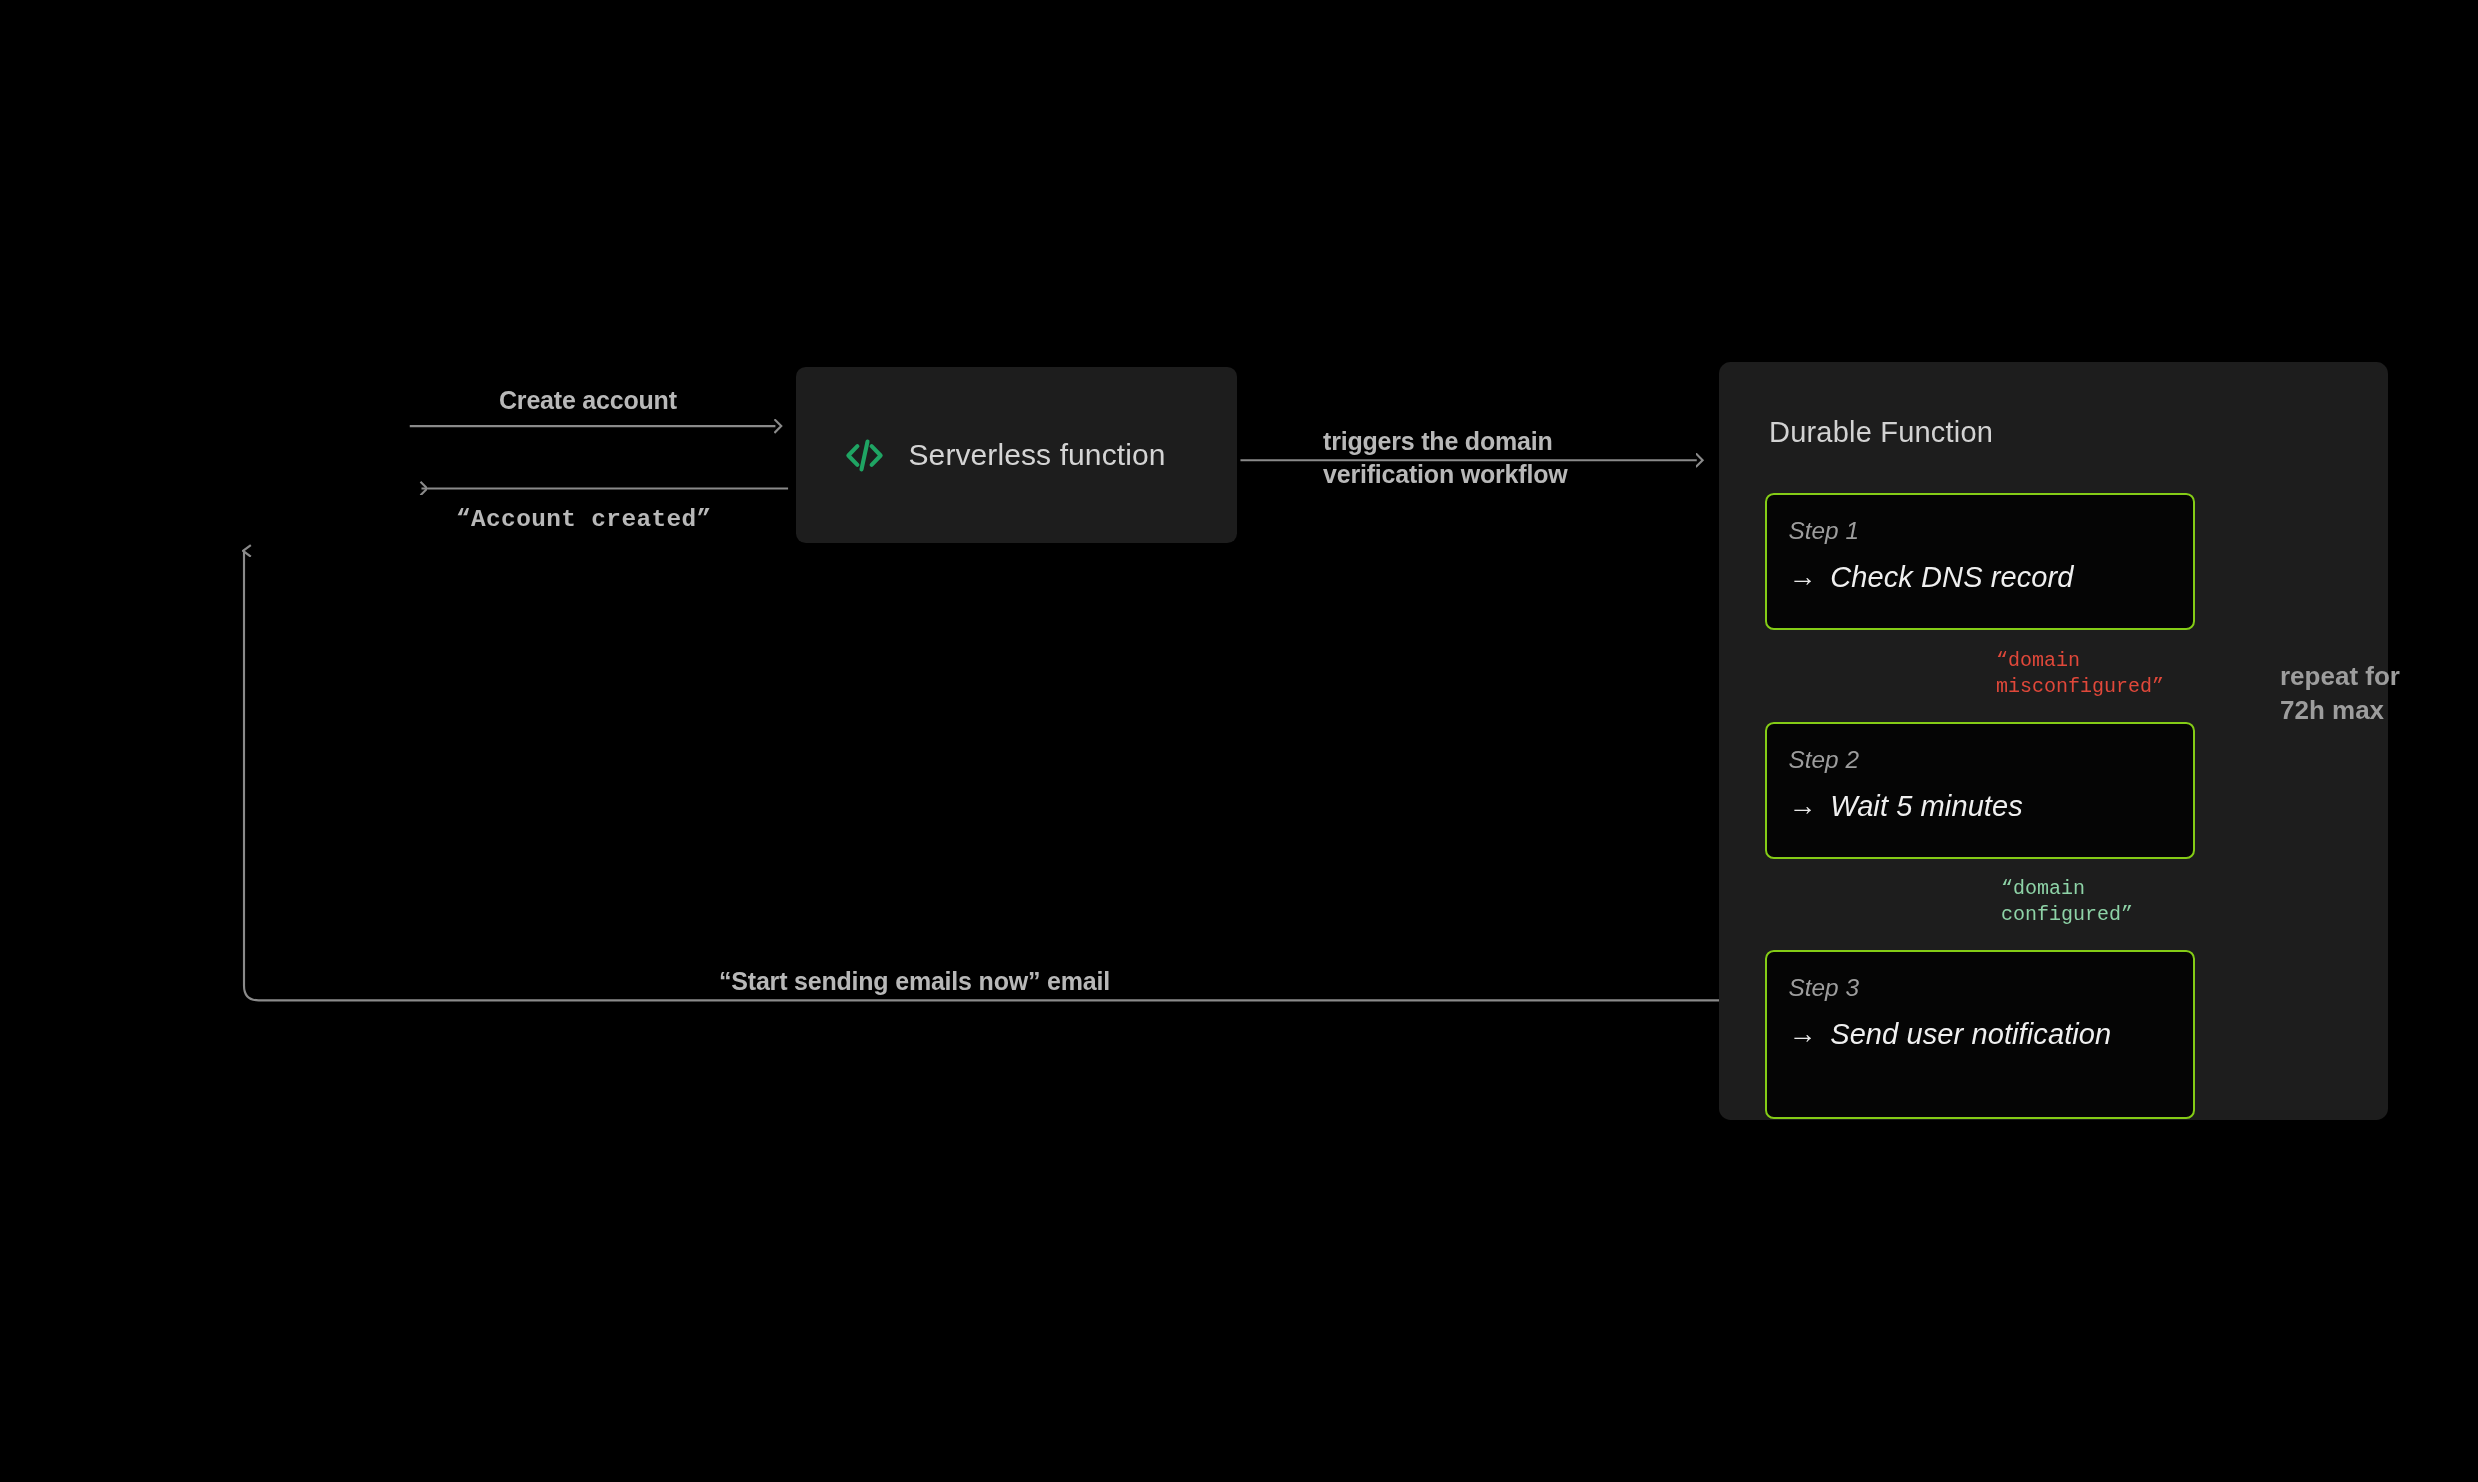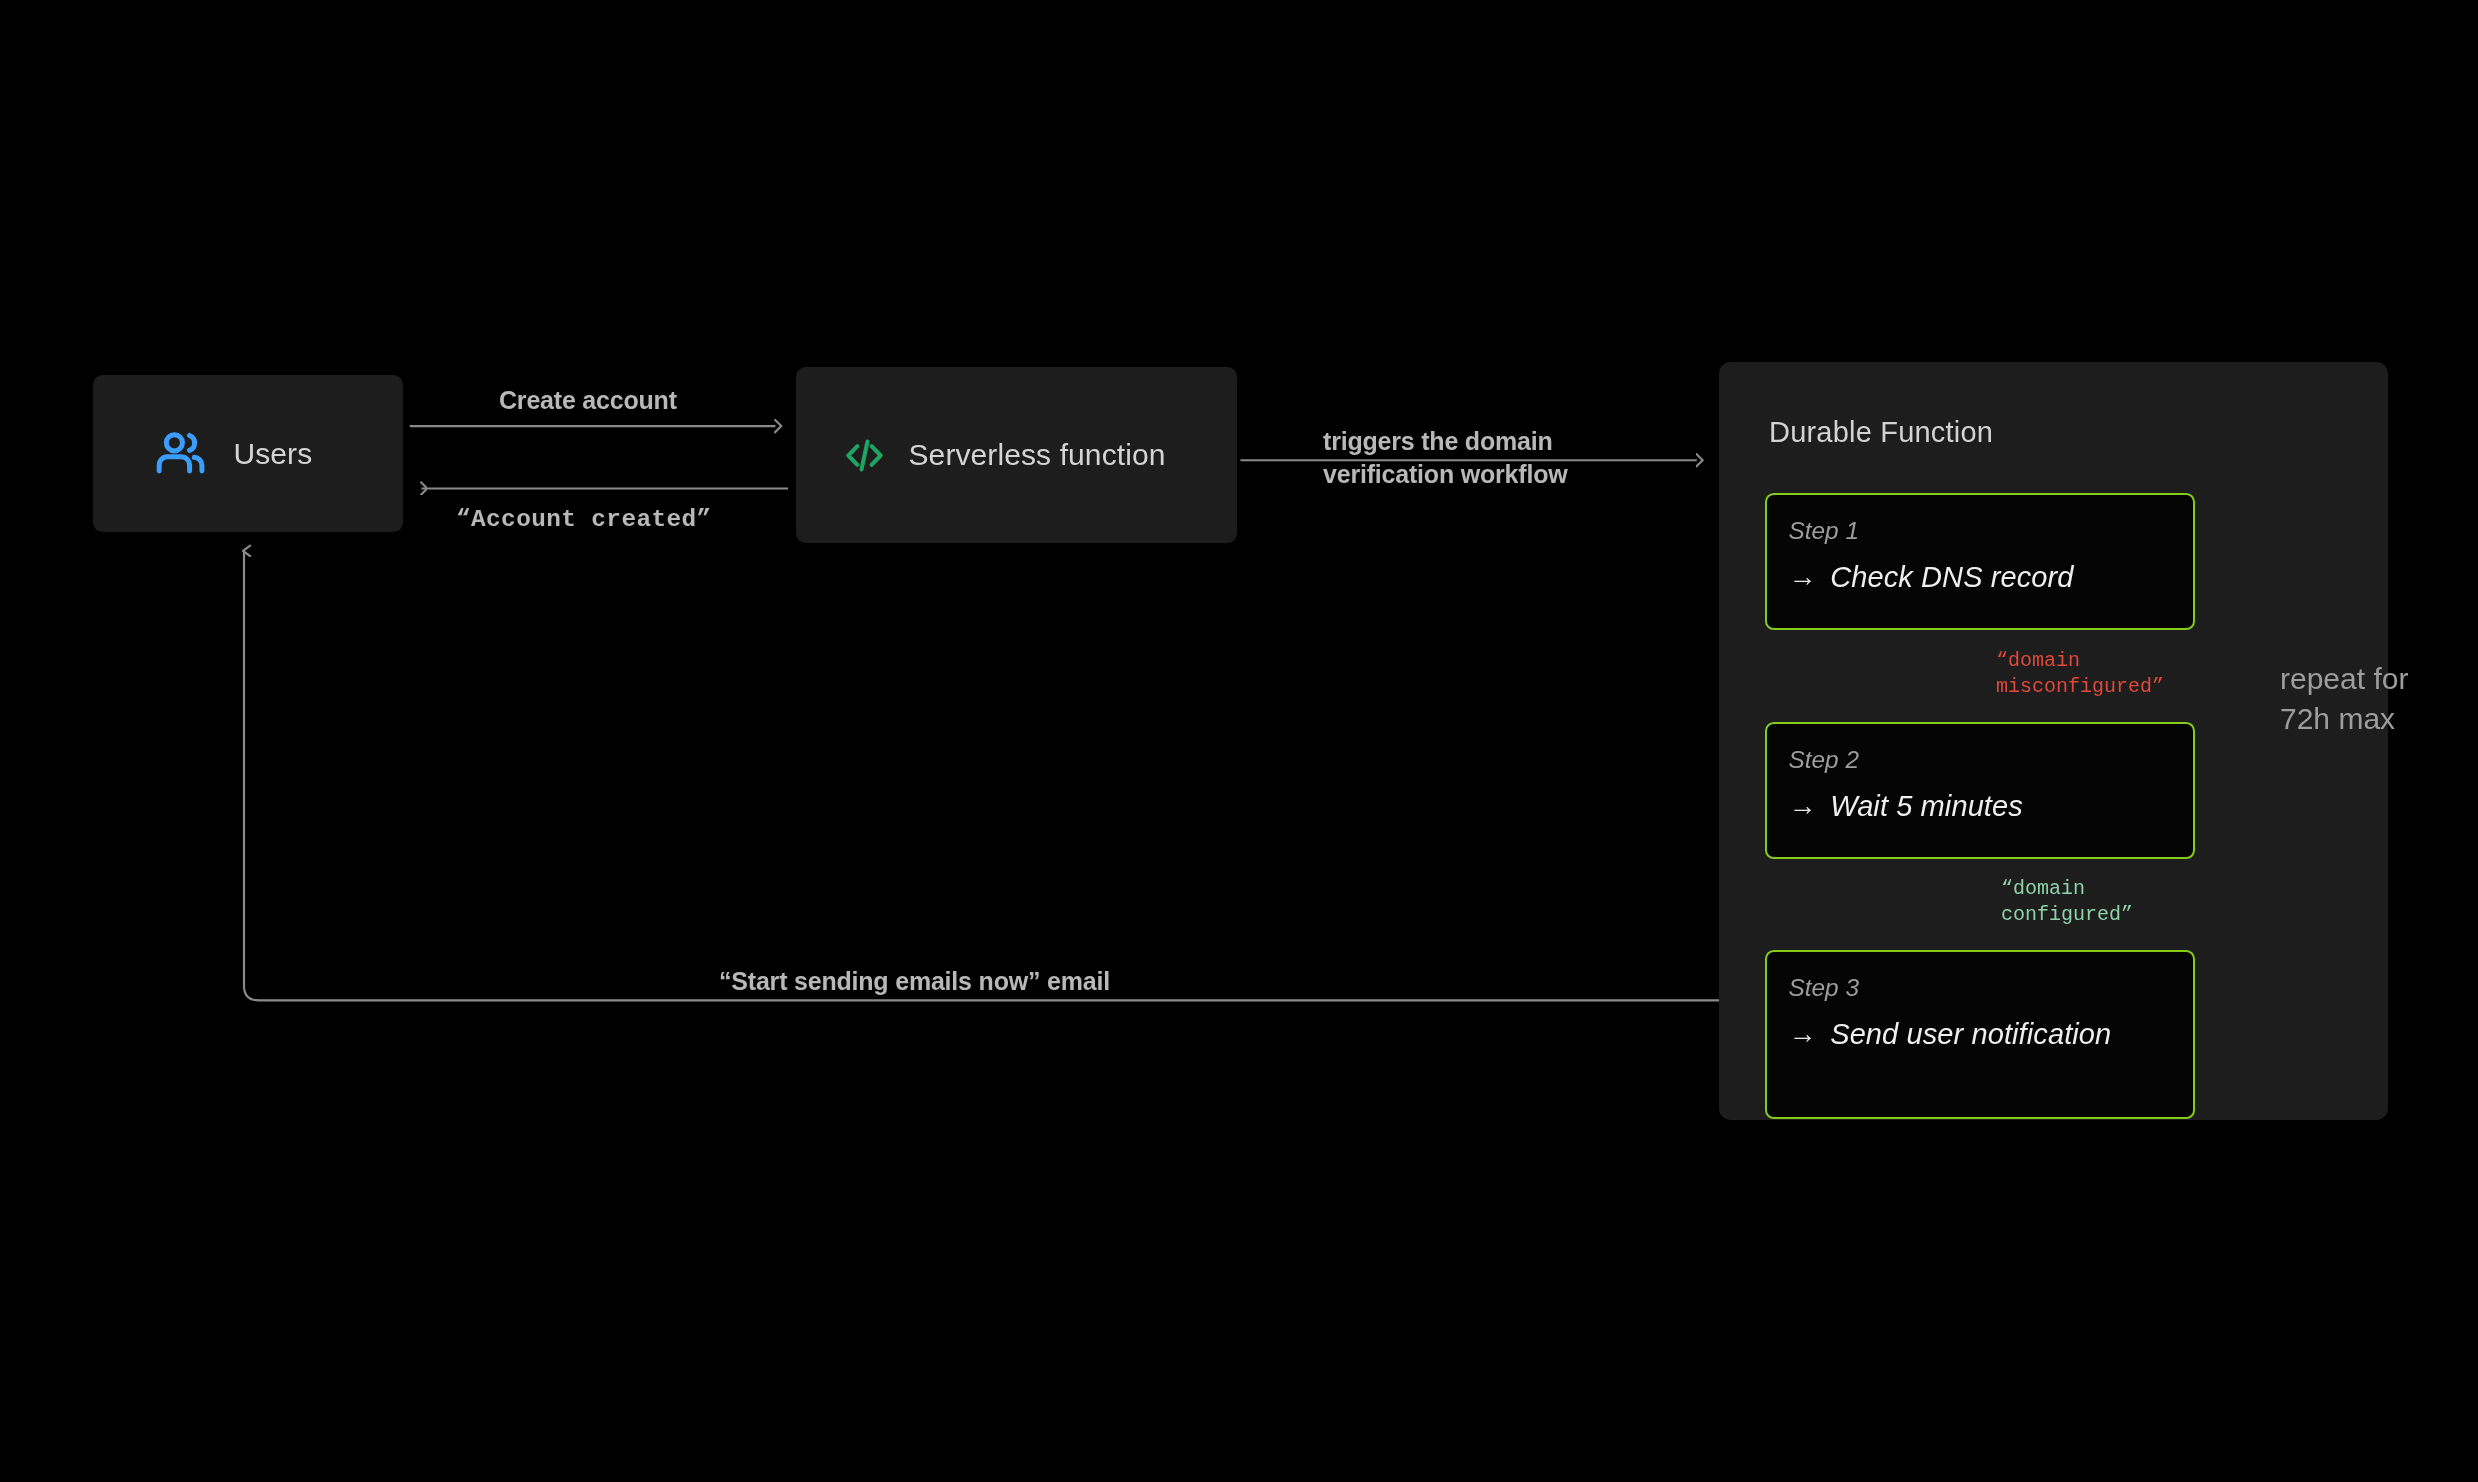--- a/index.html
+++ b/index.html
@@ -172,22 +172,22 @@
 
   .lbl-mono {
     font-family: "Liberation Mono", monospace;
     font-weight: 700;
     font-size: 24.4px;
     letter-spacing: 0.4px;
   }
 
   .lbl-sans {
     font-family: "Liberation Sans", sans-serif;
-    font-weight: 400;
-    font-size: 30px;
+    font-weight: 700;
+    font-size: 26px;
   }
 
   .lbl-mono-small {
     font-family: "Liberation Mono", monospace;
     font-weight: 400;
     font-size: 20px;
     line-height: 1.28;
     white-space: pre-line;
   }
 
@@ -250,33 +250,20 @@
 
     <line x1="2026" y1="650" x2="2026" y2="732" stroke="#8a8a8a" stroke-width="2" marker-end="url(#ah-d)"></line>
 
     <line x1="2026" y1="884" x2="2026" y2="966" stroke="#8a8a8a" stroke-width="2" marker-end="url(#ah-d)"></line>
 
     <path d="M 2252 838 L 2322 838 L 2322 575 L 2262 575" fill="none" stroke="#8a8a8a" stroke-width="2" marker-end="url(#ah-l)"></path>
 
     <path d="M 1810 1026 L 265 1026 Q 250 1026 250 1011 L 250 565" fill="none" stroke="#8a8a8a" stroke-width="2.2" marker-end="url(#ah-u)"></path>
   </svg>
 
-  <div class="node" id="users-node">
-    <div class="node-inner">
-      <span class="icon">
-        <svg width="57" height="57" viewBox="0 0 24 24" fill="none" stroke="#3b9eff" stroke-width="2.1" stroke-linecap="round" stroke-linejoin="round">
-          <circle cx="9" cy="7.5" r="3.4"></circle>
-          <path d="M2.6 19.4v-2.6a3.4 3.4 0 0 1 3.4-3.4h6a3.4 3.4 0 0 1 3.4 3.4v2.6"></path>
-          <path d="M15.4 4.4a3.4 3.4 0 0 1 0 6.3"></path>
-          <path d="M17.4 13.6a3.4 3.4 0 0 1 3.2 3.4v2.4"></path>
-        </svg>
-      </span>
-      <span class="node-label">Users</span>
-    </div>
-  </div>
 
   <div class="node" id="serverless-node">
     <div class="node-inner">
       <span class="icon">
         <svg width="45" height="45" viewBox="0 0 24 24" fill="none" stroke="#1fa463" stroke-width="2.2" stroke-linecap="round" stroke-linejoin="round">
           <polyline points="8.2,7 3.4,12 8.2,17"></polyline>
           <polyline points="15.8,7 20.6,12 15.8,17"></polyline>
           <line x1="13.6" y1="4.6" x2="10.4" y2="19.4"></line>
         </svg>
       </span>

